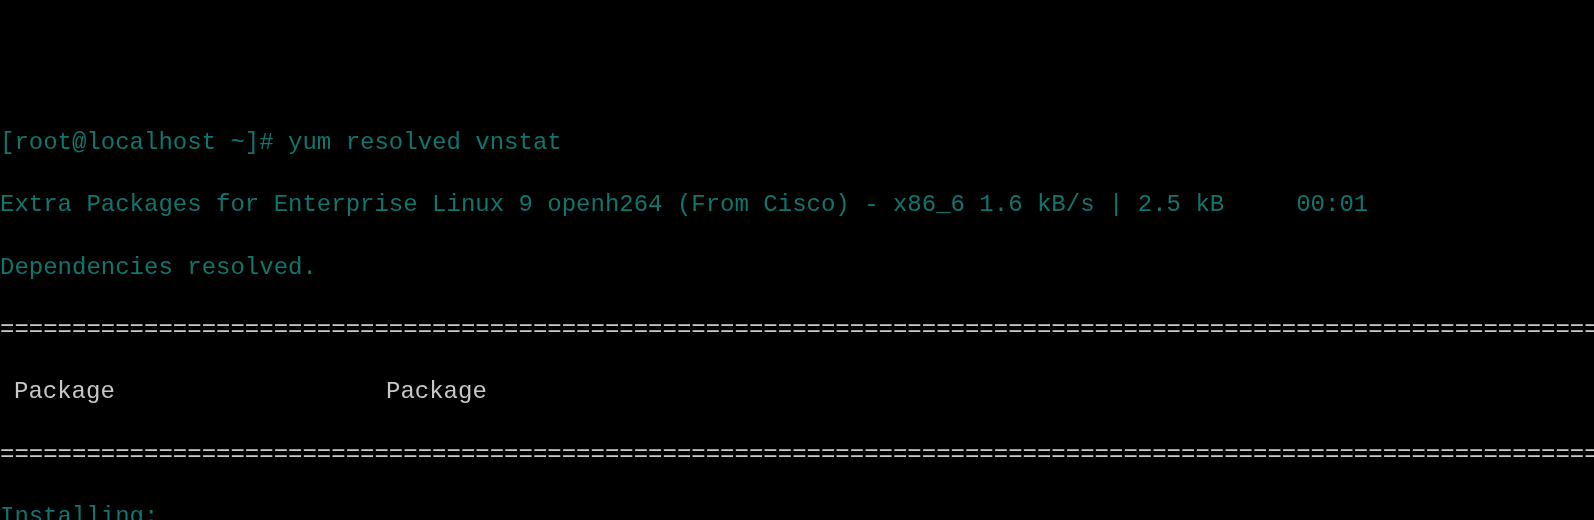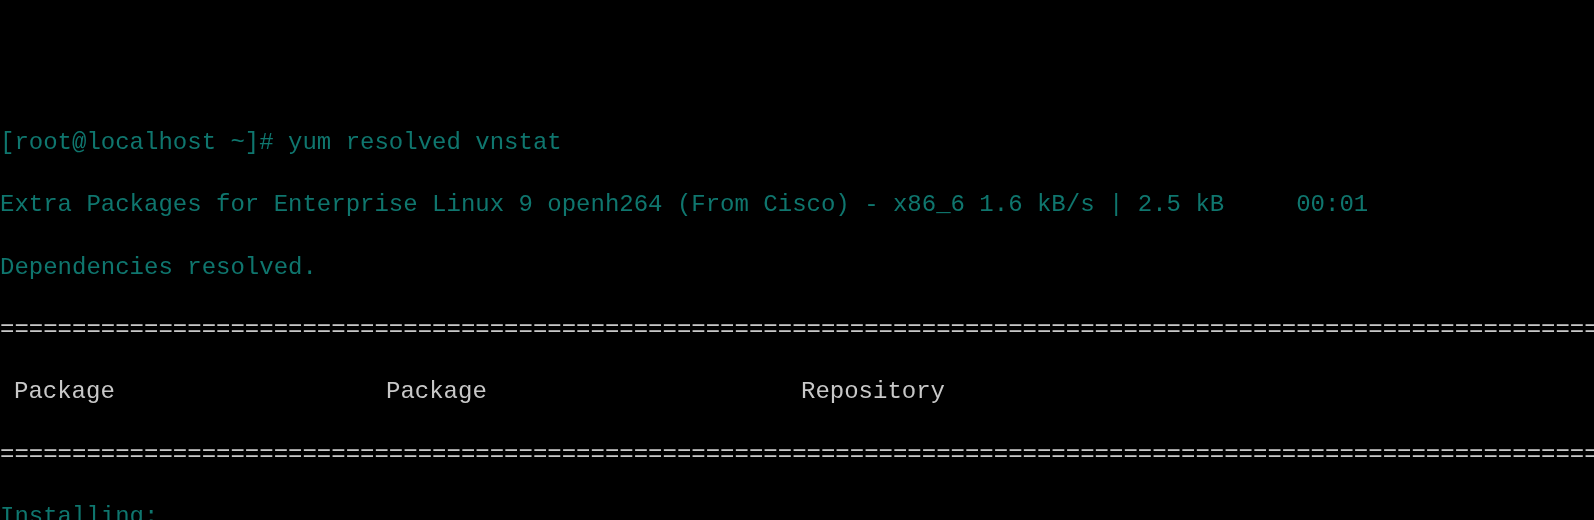--- a/index.html
+++ b/index.html
@@ -29,21 +29,20 @@
 
 
 
 <span class="line"><span class="white">[root@localhost ~]# </span><span class="white">yum resolved vnstat</span></span>
 <span class="line white">Extra Packages for Enterprise Linux 9 openh264 (From Cisco) - x86_6 1.6 kB/s | 2.5 kB     00:01</span>
 <span class="line white">Dependencies resolved.</span>
 <span class="line rule">================================================================================================================</span>
 <div class="row">
   <span class="col-pkg">Package</span>
   <span class="col-ver">Package</span>
-  <span class="col-repo">Repository</span>
 </div>
 <span class="line rule">================================================================================================================</span>
 <span class="line white">Installing:</span>
 
 
 
 
 
 
 

